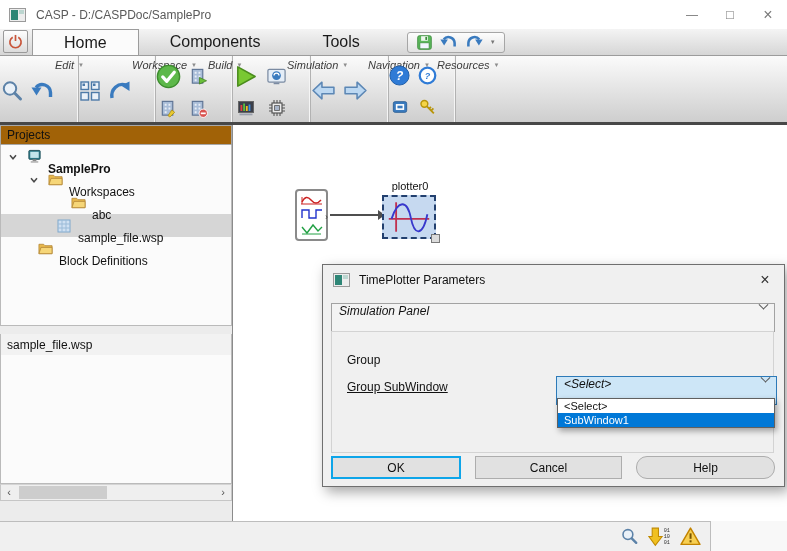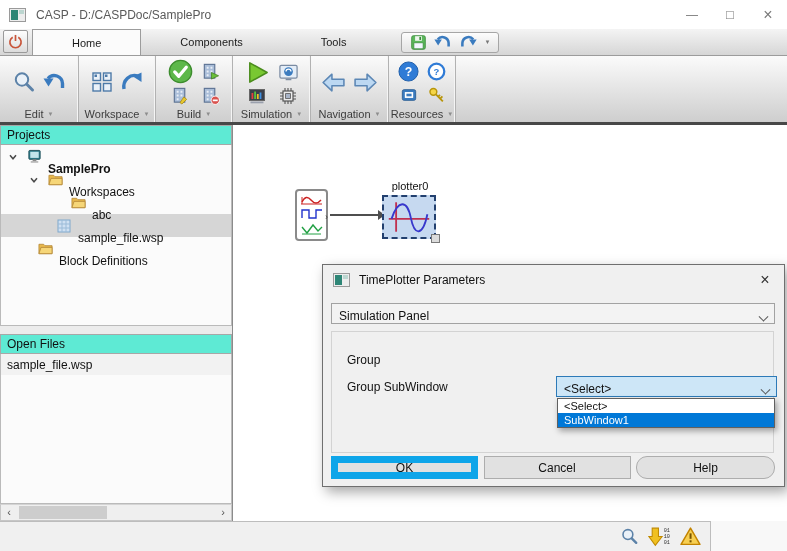--- a/index.html
+++ b/index.html
@@ -18,43 +18,43 @@
   .win-btn { width:38px; height:100%; display:flex; align-items:center; justify-content:center;
              color:#7a7a7a; font-size:12px; }
   .win-btn.max { font-size:13px; }
   .win-btn.close { font-size:16px; }
   
   .tabrow { height:27px; background:linear-gradient(#f4f4f4,#d6d6d6);
             border-bottom:1px solid #9c9c9c; display:flex; align-items:stretch; }
   .power-btn { width:25px; height:23px; margin:1px 0 0 3px; border:1px solid #9a9a9a;
                background:linear-gradient(#fefefe,#dcdcdc); border-radius:2px;
                display:flex; align-items:center; justify-content:center; flex:none; }
-  .tab { padding:0 39px; display:flex; align-items:center; font-size:11px; color:#1a1a1a; }
+  .tab { padding:0 31px; display:flex; align-items:center; font-size:16px; color:#1a1a1a; }
   .tab.active { background:#fbfbfb; border:1px solid #9c9c9c; border-bottom:none; margin-left:4px; }
   .qat { margin-left:16px; align-self:center; display:flex; align-items:center; gap:7px;
          border:1px solid #a6a6a6; border-radius:3px; height:21px; padding:0 8px;
          background:linear-gradient(#fdfdfd,#e2e2e2); }
   .qat .caret { font-size:6px; color:#777; }
   
   .ribbon { height:66px; background:linear-gradient(#fbfbfb,#cecece); display:flex; }
   .rgroup { flex:none; border-right:1px solid #b2b2b2; box-shadow:inset -1px 0 0 #f5f5f5;
-            display:flex; flex-direction:column; }
+            display:flex; flex-direction:row;font-style:italic; }
   .rg-icons { flex:1; display:flex; align-items:center; justify-content:center; gap:7px; padding-top:3px; }
   .rg-grid { flex:1; display:grid; grid-template-columns:auto auto; gap:1px 8px;
              align-items:center; justify-items:center; justify-content:center; padding-top:3px; }
   .rg-label { height:17px; display:flex; align-items:center; justify-content:center; gap:4px;
               font-size:11px; color:#3c3c3c; }
   .rg-label .caret { font-size:6px; color:#8d8d8d; }
   
   .ribbon-sep { height:3px; background:#474747; }
   
   .content { display:flex; height:396px; }
   .left-panel { width:233px; background:#ececec; border-right:1px solid #8b8b8b;
                 display:flex; flex-direction:column; flex:none; }
-  .panel-header { height:20px; background:#5eead4; border:1px solid #a7a7a7;
+  .panel-header { height:20px; background:#a16207; border:1px solid #a7a7a7;
                   display:flex; align-items:center; padding-left:6px; font-size:12px; color:#111; flex:none; }
   .tree { height:181px; background:#fbfbfb; border:1px solid #bababa; border-top:none; overflow:hidden; }
   .trow { height:23px; display:flex; align-items:center; font-size:12px; color:#111; }
   .trow.selected { background:#d6d6d6; }
   .tlabel { margin-left:6px; white-space:nowrap;margin-top:24px; }
   .tlabel.bold { font-weight:bold; }
   .panel-gap { height:8px; flex:none; }
   .openfiles-list { height:150px; background:#fbfbfb; border:1px solid #bababa; border-top:none; flex:none; }
   .file-row { height:21px; background:#f2f2f2; display:flex; align-items:center;
               padding-left:6px; font-size:12px; color:#111; }
@@ -83,43 +83,43 @@
   .resize-handle { position:absolute; right:-6px; bottom:-6px; width:9px; height:9px;
                    background:#dcdcdc; border:1px solid #7a7a7a; }
   
   .dialog { position:absolute; left:322px; top:264px; width:463px; height:223px;
             background:#f0f0f0; border:1px solid #6f6f6f; z-index:10;
             box-shadow:4px 5px 12px rgba(0,0,0,.35); }
   .dlg-header { height:30px; display:flex; align-items:center; padding-left:10px;text-align:right; }
   .dlg-title { margin-left:9px; font-size:12px; color:#111; }
   .dlg-close { margin-left:auto; width:38px; height:30px; display:flex; align-items:center;
                justify-content:center; font-size:16px; color:#333; }
-  .combo { height:21px; border:1px solid #a2a2a2; background:#f3f3f3; display:flex;
-           align-items:flex-end; padding:0 7px; font-size:12px; color:#111; }
+  .combo { height:29px; border:1px solid #a2a2a2; background:#f3f3f3; display:flex;
+           align-items:flex-start; padding:0 7px; font-size:12px; color:#111;font-style:italic; }
   .combo .chev { margin-left:auto; width:7px; height:7px; border-right:1.5px solid #555;
                  border-bottom:1.5px solid #555; transform:rotate(45deg) translate(-2px,-2px); }
   .combo.panel { position:absolute; left:8px; right:9px; top:38px; }
   .group-frame { position:absolute; left:8px; right:10px; top:66px; height:122px;
                  border:1px solid #d3d3d3; }
   .fld-label { position:absolute; left:24px; font-size:12px; color:#111; }
   .fld-label.g { top:88px; }
-  .fld-label.sw { top:115px; }
+  .fld-label.sw { top:115px;text-decoration:underline; }
   .combo.group { position:absolute; left:233px; width:221px; top:84px; background:#eeeeee; }
   .combo.subwin { position:absolute; left:233px; width:221px; top:111px;
                   background:#cde6f7; border-color:#2d7ab8; }
   .dd-list { position:absolute; left:234px; width:218px; top:133px; background:#fff;
              border:1px solid #606060; box-shadow:2px 3px 6px rgba(0,0,0,.35); z-index:12; }
   .dd-item { height:14px; display:flex; align-items:center; padding-left:6px;
              font-size:11px; color:#111; }
   .dd-item.selected { background:#0078d7; color:#fff; }
   .dlg-buttons { position:absolute; left:8px; right:9px; bottom:7px; display:flex;
                  justify-content:space-between; }
   .btn { height:23px; background:#e1e1e1; border:1px solid #adadad; font-size:12px;
          display:flex; align-items:center; justify-content:center; color:#111; }
-  .btn.ok { width:147px; border:7px solid #0ea5e9; }
+  .btn.ok { width:130px; border:2px solid #0ea5e9; }
   .btn.cancel { width:147px; }
   .btn.help { width:139px;border-radius:11px; }
   
   .footer { height:30px; display:flex; }
   .footer-main { width:711px; background:#f0f0f0; border-top:1px solid #bdbdbd;
                  border-right:1px solid #bdbdbd; display:flex; align-items:center;
                  justify-content:flex-end; gap:9px; padding-right:9px; flex:none; }
   .footer-rest { flex:1; background:#f8f8f8; }
   .defs { position:absolute; width:0; height:0; overflow:hidden; }
 </style>
@@ -453,23 +453,20 @@
           <span class="tlabel">sample_file.wsp</span>
         </div>
         <div class="trow">
           <svg width="15" height="15" style="margin-left:37px">
               <use href="#sym-folder"></use>
             </svg>
           <span class="tlabel">Block Definitions</span>
         </div>
       </div>
       <div class="panel-gap"></div>
-      <div class="panel-header">
-        <span>Open Files</span>
-      </div>
       <div class="openfiles-list">
         <div class="file-row">
           <span>sample_file.wsp</span>
         </div>
       </div>
       <div class="hscroll">
         <div class="hs-btn">‹</div>
         <div class="hs-thumb"></div>
         <div class="hs-btn right">›</div>
       </div>

